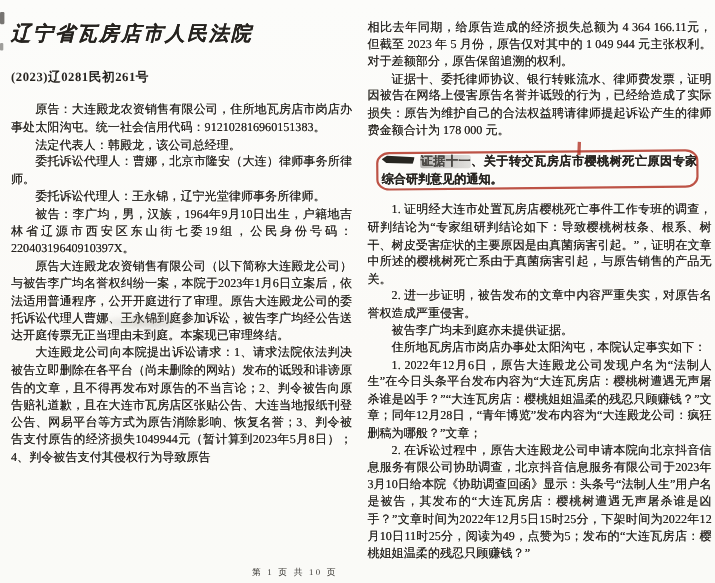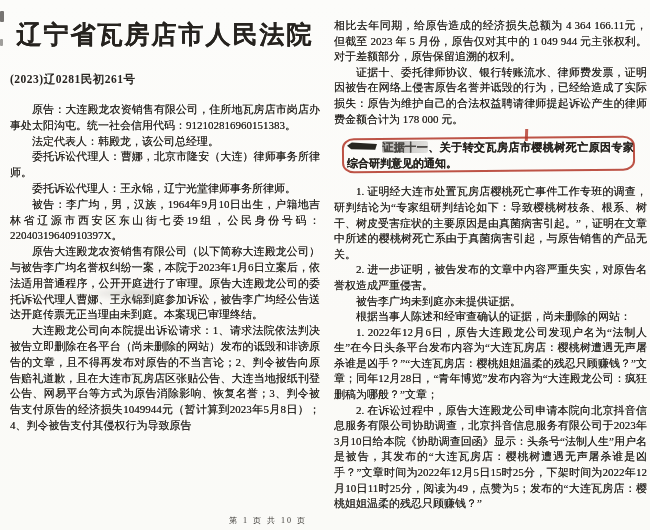--- a/index.html
+++ b/index.html
@@ -9,23 +9,24 @@
     background:linear-gradient(180deg,#fcfcfa 0%,#fbfaf7 60%,#fafaf7 100%);
     overflow:hidden;
     font-family:"Liberation Serif","DejaVu Serif",serif;
     color:#26231f;
   }
   .page{position:absolute;top:0;height:530px;width:325px;box-sizing:border-box;overflow:hidden;}
   .page-left{left:0;padding:12px 5px 0 10px;}
   .page-right{left:325px;padding:18px 3px 0 9px;}
 
   .court-title{
-    margin:6px 0 0 0;text-align:center;
-    font-size:25px;font-weight:bold;letter-spacing:2px;
+    margin:6px 0 0 0;
+    font-size:18px;font-weight:bold;letter-spacing:2px;
     text-shadow:0 0 .4px #26231f;
+    font-style:italic;
   }
   .doc-title{
     margin:9px 0 0 0;text-align:center;
     font-size:15px;font-weight:bold;letter-spacing:3px;
     text-shadow:0 0 .4px #26231f;
   }
   .case-no{
     margin-top:21px;text-align:left;padding-right:20px;
     font-size:11.5px;font-weight:bold;letter-spacing:.5px;
   }
@@ -111,18 +112,18 @@
 
     <p class="hl-para">
       <span class="black-marker"></span><span class="smudged">证据十一</span><span>、关于转交瓦房店市樱桃树死亡原因专家综合研判意见的通知。</span>
       <span class="red-box"></span>
       <span class="red-tick"></span>
     </p>
 
     <p class="para">1. 证明经大连市处置瓦房店樱桃死亡事件工作专班的调查，研判结论为“专家组研判结论如下：导致樱桃树枝条、根系、树干、树皮受害症状的主要原因是由真菌病害引起。”，证明在文章中所述的樱桃树死亡系由于真菌病害引起，与原告销售的产品无关。</p>
     <p class="para">2. 进一步证明，被告发布的文章中内容严重失实，对原告名誉权造成严重侵害。</p>
     <p class="para">被告李广均未到庭亦未提供证据。</p>
-    <p class="para">根据当事人陈述和经审查确认的证据，尚未删除的网站：</p>
+    <p class="para">住所地瓦房店市岗店办事处太阳沟屯，本院认定事实如下：</p>
     <p class="para">1. 2022年12月6日，原告大连殿龙公司发现户名为“法制人生”在今日头条平台发布内容为“大连瓦房店：樱桃树遭遇无声屠杀谁是凶手？”“大连瓦房店：樱桃姐姐温柔的残忍只顾赚钱？”文章；同年12月28日，“青年博览”发布内容为“大连殿龙公司：疯狂删稿为哪般？”文章；</p>
     <p class="para">2. 在诉讼过程中，原告大连殿龙公司申请本院向北京抖音信息服务有限公司协助调查，北京抖音信息服务有限公司于2023年3月10日给本院《协助调查回函》显示：头条号“法制人生”用户名是被告，其发布的“大连瓦房店：樱桃树遭遇无声屠杀谁是凶手？”文章时间为2022年12月5日15时25分，下架时间为2022年12月10日11时25分，阅读为49，点赞为5；发布的“大连瓦房店：樱桃姐姐温柔的残忍只顾赚钱？”</p>
   </div>
 
 </div>
 
 </body></html>

